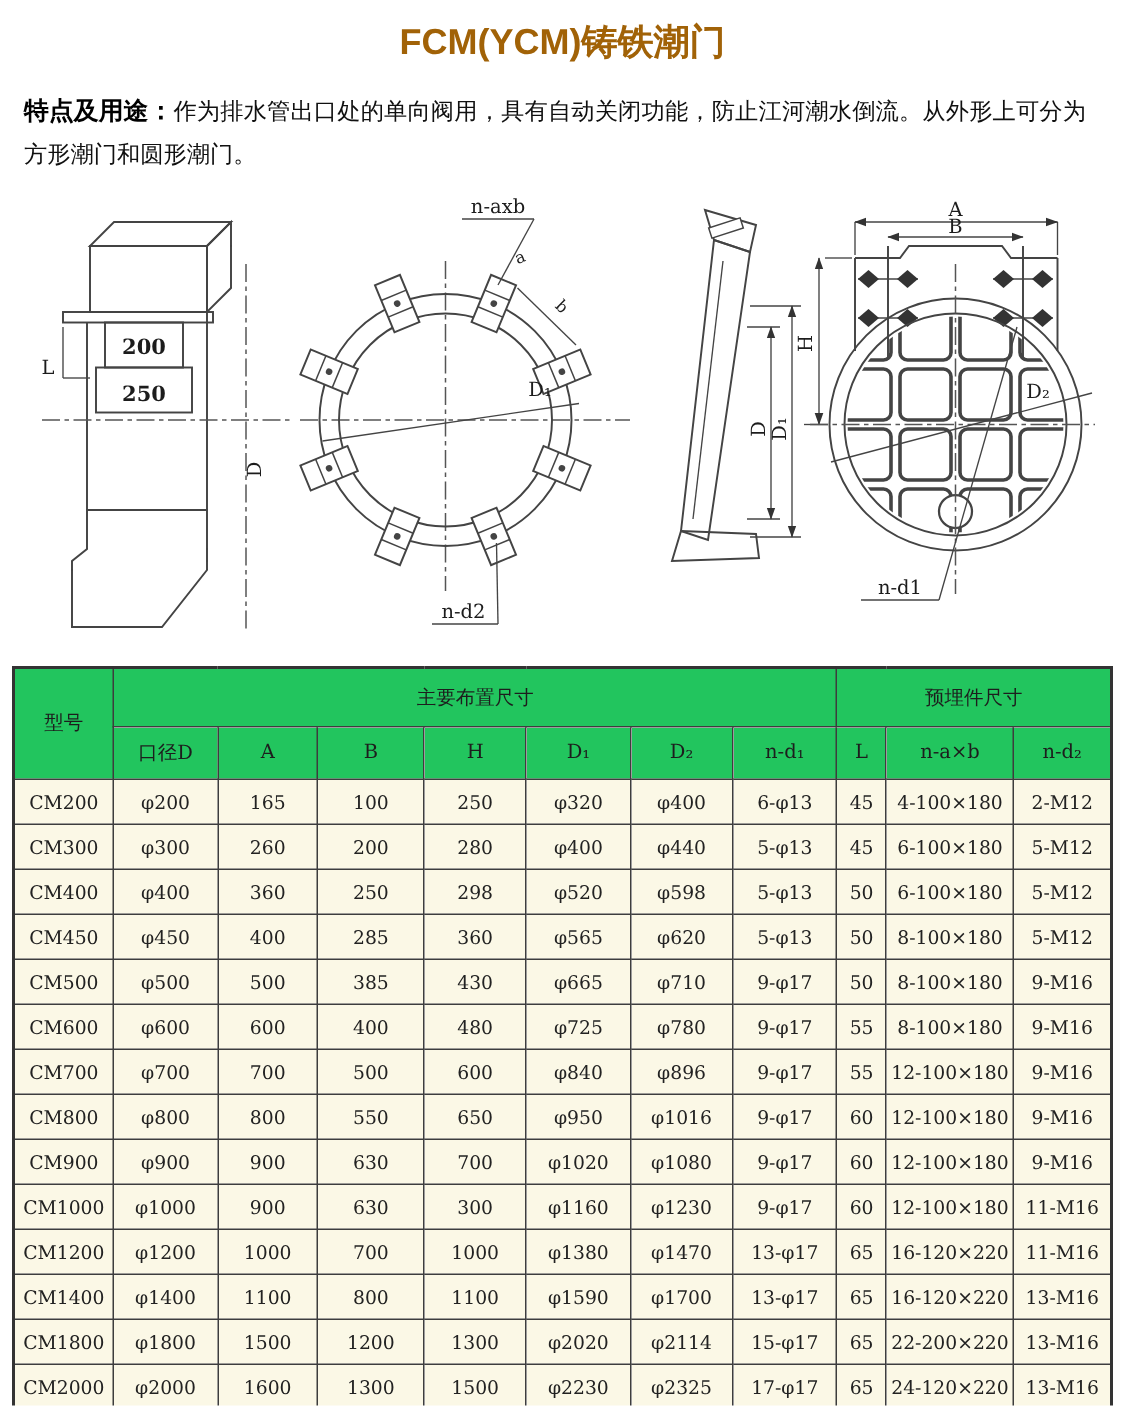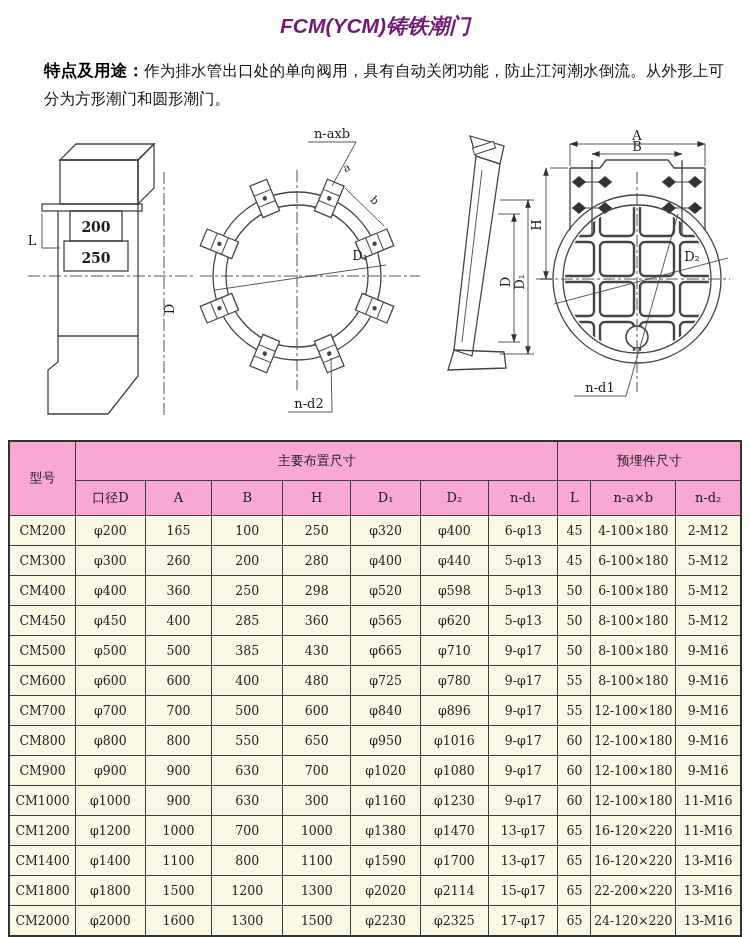--- a/index.html
+++ b/index.html
@@ -1,42 +1,42 @@
 <!DOCTYPE html>
 <html><head>
 <meta charset="utf-8">
 <style>
   html,body{margin:0;padding:0;background:#fff;}
   body{width:750px;height:937px;overflow:hidden;color:#1d1d1d;
        font-family:"Liberation Sans","DejaVu Sans",sans-serif;}
   .page{width:750px;height:937px;position:relative;background:#ffffff;}
 
   .title{margin:6px 0 0 0;padding-top:6px;text-align:center;
-         font-size:21px;font-weight:bold;color:#701a75;letter-spacing:0px;
-         font-family:"Liberation Sans","DejaVu Sans",sans-serif;font-style:italic;}
-
-  .intro{margin:16px 26px 10px 44px;font-size:15.5px;line-height:1.8;color:#101010;
+         font-size:24px;font-weight:bold;color:#a16207;letter-spacing:0px;
+         font-family:"Liberation Sans","DejaVu Sans",sans-serif;}
+
+  .intro{margin:16px 26px 10px 16px;font-size:15.5px;line-height:1.8;color:#101010;
          font-family:"DejaVu Serif","Liberation Serif",serif;text-align:justify;}
   .intro b{font-size:16.5px;font-family:"Liberation Sans","DejaVu Sans",sans-serif;color:#000;}
 
   .drawings{height:308px;display:flex;align-items:flex-start;padding-left:12px;margin-top:4px;}
   svg{display:block;}
   .ln{stroke:#444;stroke-width:1.3;fill:none;}
   .thin{stroke:#444;stroke-width:0.9;fill:none;}
   .cl{stroke:#555;stroke-width:1;fill:none;stroke-dasharray:12 3 3 3;}
   .dim{font-family:"DejaVu Serif","Liberation Serif",serif;font-size:13px;fill:#1c1c1c;}
   .dimsm{font-family:"DejaVu Serif","Liberation Serif",serif;font-size:11px;fill:#1c1c1c;}
   .num{font-family:"DejaVu Serif","Liberation Serif",serif;font-size:14px;font-weight:bold;fill:#1c1c1c;}
 
   table.spec{border-collapse:collapse;margin:8px 8px 0 8px;width:734px;
              font-family:"DejaVu Serif","Liberation Serif",serif;table-layout:fixed;
              border:2px solid #333;}
   table.spec th,table.spec td{border:1px solid #3d3d3d;text-align:center;vertical-align:middle;
              overflow:hidden;white-space:nowrap;}
-  table.spec thead th{background:#f9a8d4;font-weight:normal;font-size:13px;padding:8px 0;}
+  table.spec thead th{background:#22c55e;font-weight:normal;font-size:13px;padding:8px 0;}
   table.spec thead tr.g th{padding:10px 0;}
   table.spec tbody td{background:#fbf8e6;font-size:12.5px;padding:7px 1px;color:#222;}
 </style>
 </head>
 <body>
 
 <div class="page">
 
   <h1 class="title">FCM(YCM)铸铁潮门</h1>
 

